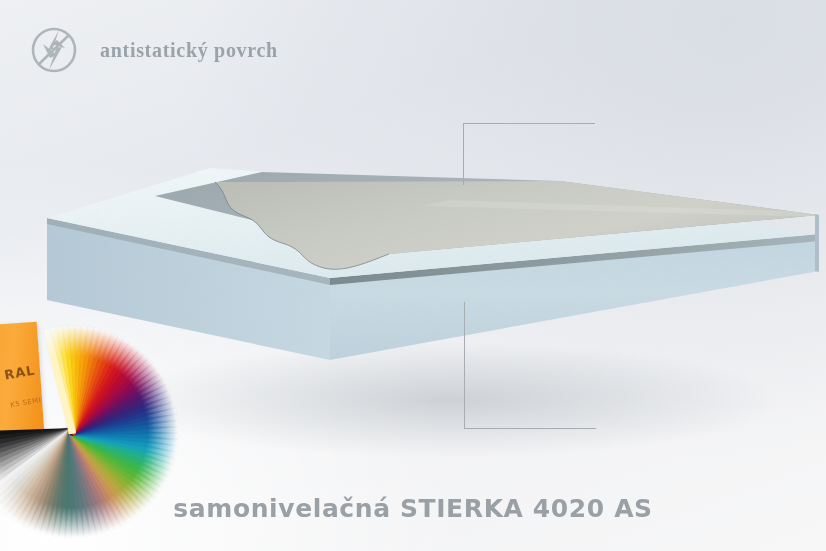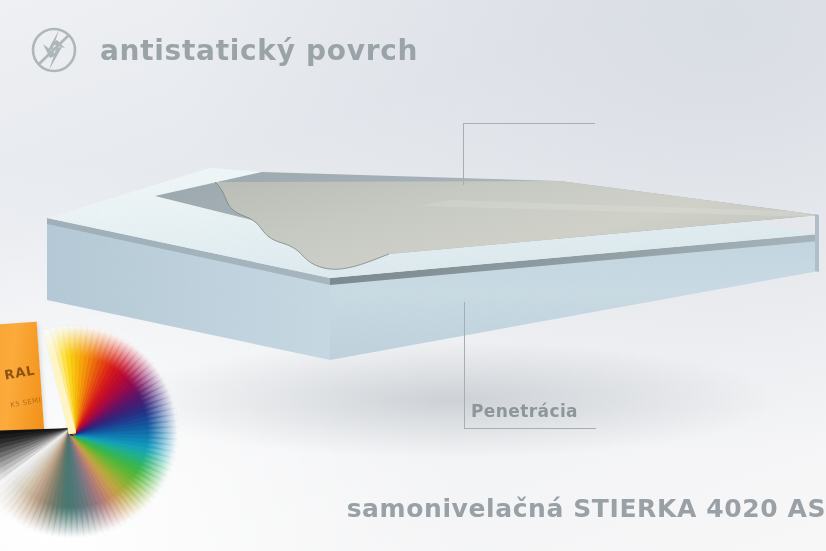--- a/index.html
+++ b/index.html
@@ -23,25 +23,26 @@
   .badge {
     position: absolute;
     left: 26px;
     top: 22px;
     display: flex;
     align-items: center;
     gap: 18px;
   }
   .badge .glyph { width: 56px; height: 56px; display: block; }
   .badge .caption {
-    font-size: 28px;
+    font-size: 20px;
     font-weight: 700;
     letter-spacing: 0.7px;
     color: #9aa3a8;
     white-space: nowrap;
+    font-family: Liberation Serif, serif;
   }
 
   
   .anno {
     position: absolute;
     color: #8d969b;
     font-size: 17px;
     font-weight: 700;
     letter-spacing: 0.4px;
     line-height: 1.38;
@@ -56,21 +57,21 @@
   #leader-screed-h { left: 463px; top: 123px; width: 132px; height: 1px; }
   #leader-screed-v { left: 463px; top: 123px; width: 1px;  height: 62px; }
   #leader-primer-v { left: 464px; top: 302px; width: 1px;  height: 127px; }
   #leader-primer-h { left: 464px; top: 428px; width: 132px; height: 1px; }
 
   
   #product-title {
     position: absolute;
     left: 0; right: 0;
     top: 494px;
-    text-align: right;
+    text-align: center;
     font-size: 25px;
     font-weight: 700;
     letter-spacing: 0.6px;
     color: #9aa1a6;
   }
 
   
   #slab { position: absolute; left: 0; top: 0; width: 826px; height: 551px; }
 
   
@@ -332,19 +333,18 @@
       <path d="M39 26 L25 22 L31 18 Z" fill="#aeb6ba"></path>
 
       <line x1="13" y1="42" x2="43" y2="13" stroke="#aeb6ba" stroke-width="2.6"></line>
     </svg>
     <div class="caption">antistatický povrch</div>
   </div>
 
   <div class="leader" id="leader-screed-h"></div>
   <div class="leader" id="leader-screed-v"></div>
 
-  <div class="anno" id="anno-primer">Penetrácia</div>
   <div class="leader" id="leader-primer-v"></div>
   <div class="leader" id="leader-primer-h"></div>
 
   <div id="product-title">samonivelačná STIERKA 4020 AS</div>
 
 </div>
 
 </body></html>

